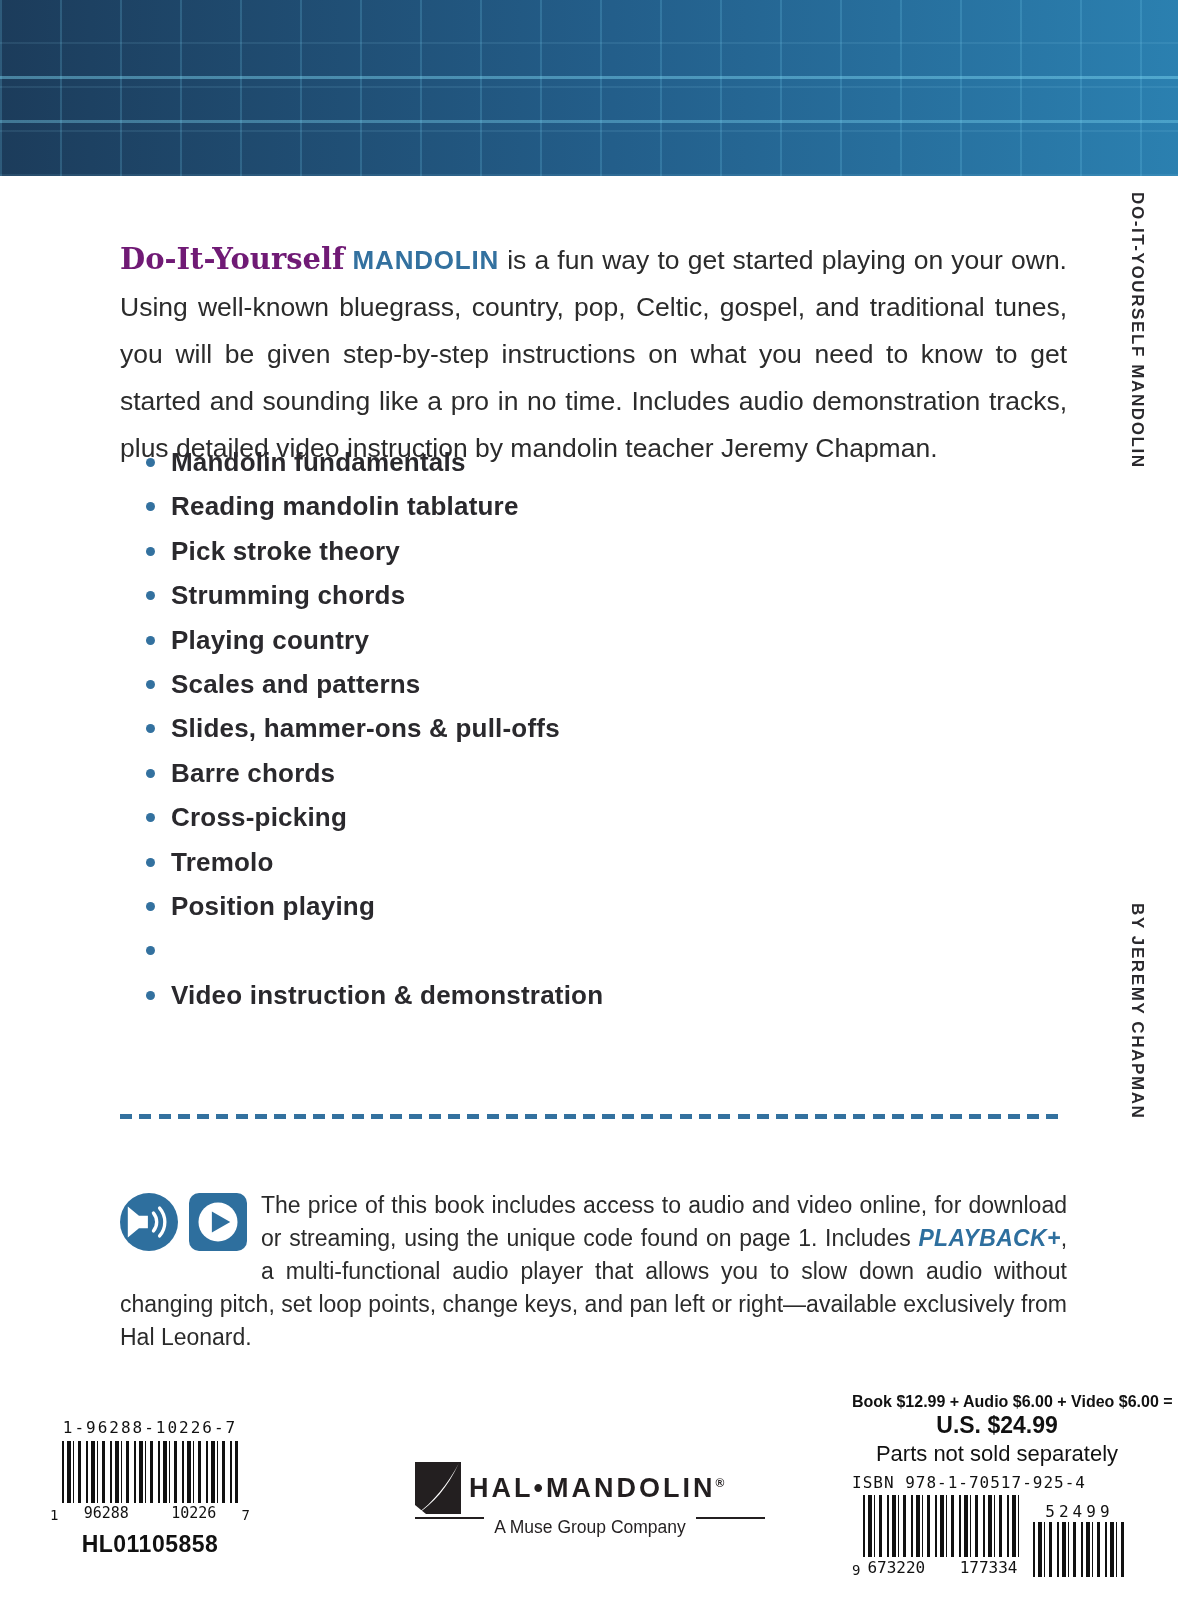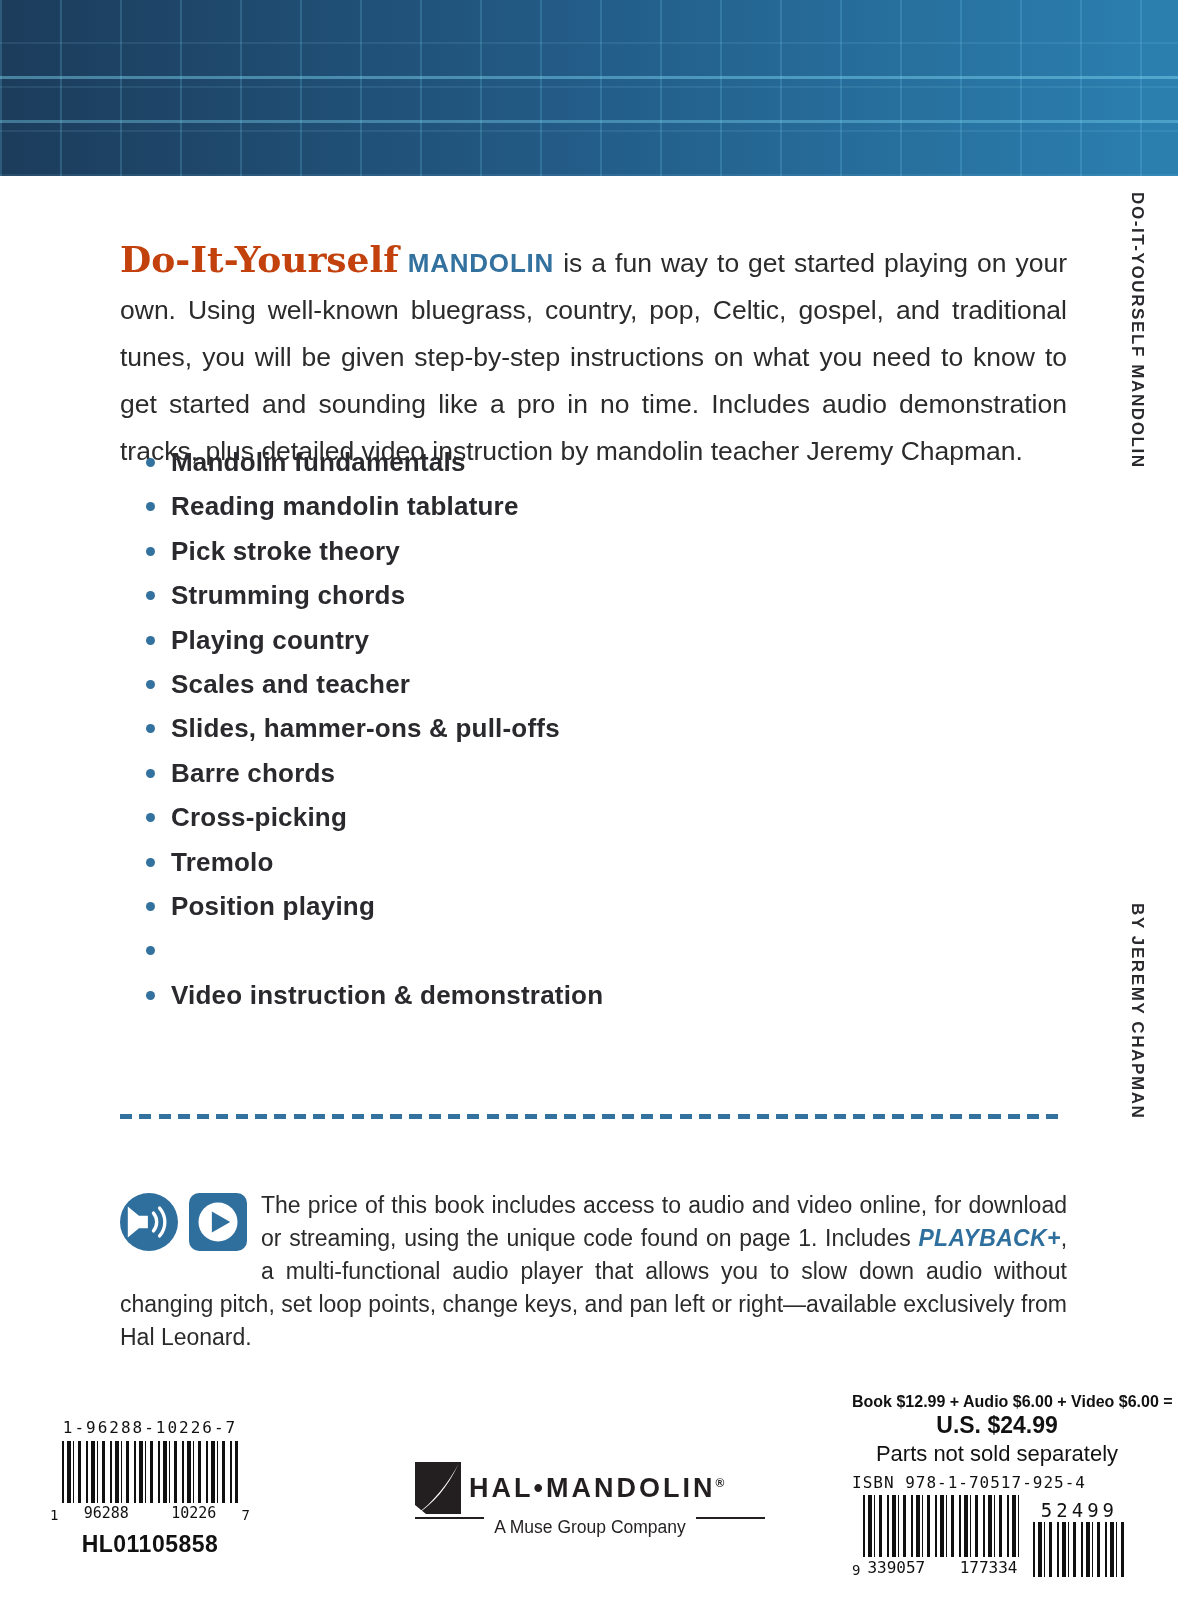--- a/index.html
+++ b/index.html
@@ -25,21 +25,21 @@
     font-weight:bold; font-size:17px; letter-spacing:1.6px; color:#2a292d; white-space:nowrap;
   }
   .spine-top { top:192px; }
   .spine-bottom { top:903px; }
 
   
   .intro {
     position:absolute; left:120px; top:209px; width:947px;
     font-size:26.5px; line-height:47px; text-align:justify; color:#2b2b2b;
   }
-  .intro .slab { font-family:"DejaVu Serif", serif; font-weight:bold; color:#c2410c; font-size:36px; }
+  .intro .slab { font-family:"DejaVu Serif", serif; font-weight:bold; color:#701a75; font-size:29px; }
   .intro .caps { font-weight:bold; color:#33719f; font-size:26px; letter-spacing:0.8px; }
 
   
   .topics { position:absolute; left:146px; top:449px; margin:0; padding:0; list-style:none; }
   .topics li {
     display:flex; align-items:center; gap:16px;
     height:27px; margin-bottom:17.4px;
     font-weight:bold; font-size:26px; color:#2a292d; letter-spacing:0.2px;
   }
   .dot { flex:0 0 9px; width:9px; height:9px; border-radius:50%; background:#33719f; }
@@ -87,21 +87,21 @@
   .pricing { position:absolute; left:852px; top:1393px; width:290px; color:#111; }
   .price-line1 { font-weight:bold; font-size:16px; text-align:center; white-space:nowrap; }
   .price-line2 { font-weight:bold; font-size:23px; text-align:center; margin-top:1px; }
   .price-line3 { font-size:22px; text-align:center; margin-top:2px; }
   .isbn-label { font-family:"DejaVu Sans Mono", monospace; font-size:16px; letter-spacing:1px; margin-top:6px; text-align:left; }
   .ean-row { display:flex; align-items:flex-end; gap:12px; margin-top:3px; }
   .ean-main { display:flex; align-items:flex-end; gap:3px; }
   .ean-bars { width:158px; height:62px; }
   .ean-digits { display:flex; justify-content:space-between; font-family:"DejaVu Sans Mono", monospace; font-size:16px; margin-top:1px; padding:0 4px; }
   .supp { width:92px; text-align:center; }
-  .supp-digits { font-family:"DejaVu Sans Mono", monospace; font-size:19px; letter-spacing:4px; }
+  .supp-digits { font-family:"DejaVu Sans Mono", monospace; font-size:16px; letter-spacing:4px; }
   .supp-bars { height:55px; margin-top:1px; }
 </style>
 </head>
 <body>
 
 <div class="page">
 
   <div class="band"></div>
 
   <div class="spine spine-top">DO-IT-YOURSELF MANDOLIN</div>
@@ -131,21 +131,21 @@
         <span>Strumming chords</span>
       </li>
 
       <li>
         <span class="dot"></span>
         <span>Playing country</span>
       </li>
 
       <li>
         <span class="dot"></span>
-        <span>Scales and teacher</span>
+        <span>Scales and patterns</span>
       </li>
 
       <li>
         <span class="dot"></span>
         <span>Slides, hammer-ons &amp; pull-offs</span>
       </li>
 
 
       <li>
         <span class="dot"></span>
@@ -229,21 +229,21 @@
     <div class="price-line1">Book $12.99 + Audio $6.00 + Video $6.00 =</div>
     <div class="price-line2">U.S. $24.99</div>
     <div class="price-line3">Parts not sold separately</div>
     <div class="isbn-label">ISBN 978-1-70517-925-4</div>
     <div class="ean-row">
       <div class="ean-main">
         <span class="bc-digit">9</span>
         <div class="bars-col">
           <div class="ean-bars bars-pattern"></div>
           <div class="ean-digits">
-            <span>339057</span>
+            <span>673220</span>
             <span>177334</span>
           </div>
         </div>
       </div>
       <div class="supp">
         <div class="supp-digits">52499</div>
         <div class="supp-bars bars-pattern"></div>
       </div>
     </div>
   </div>

